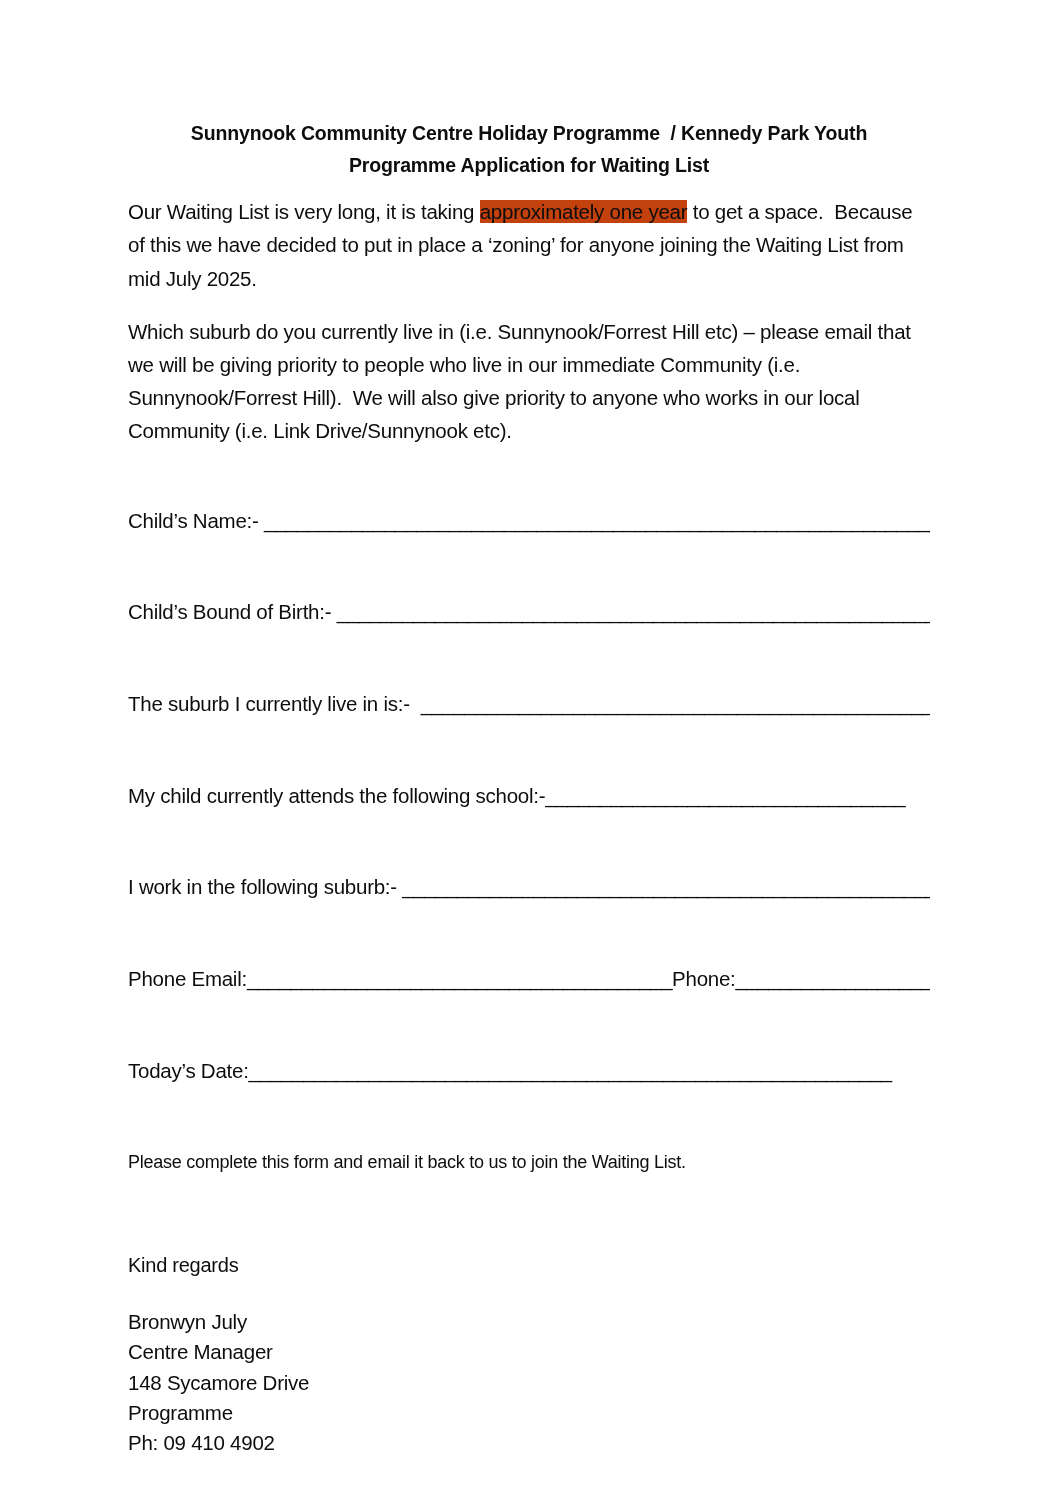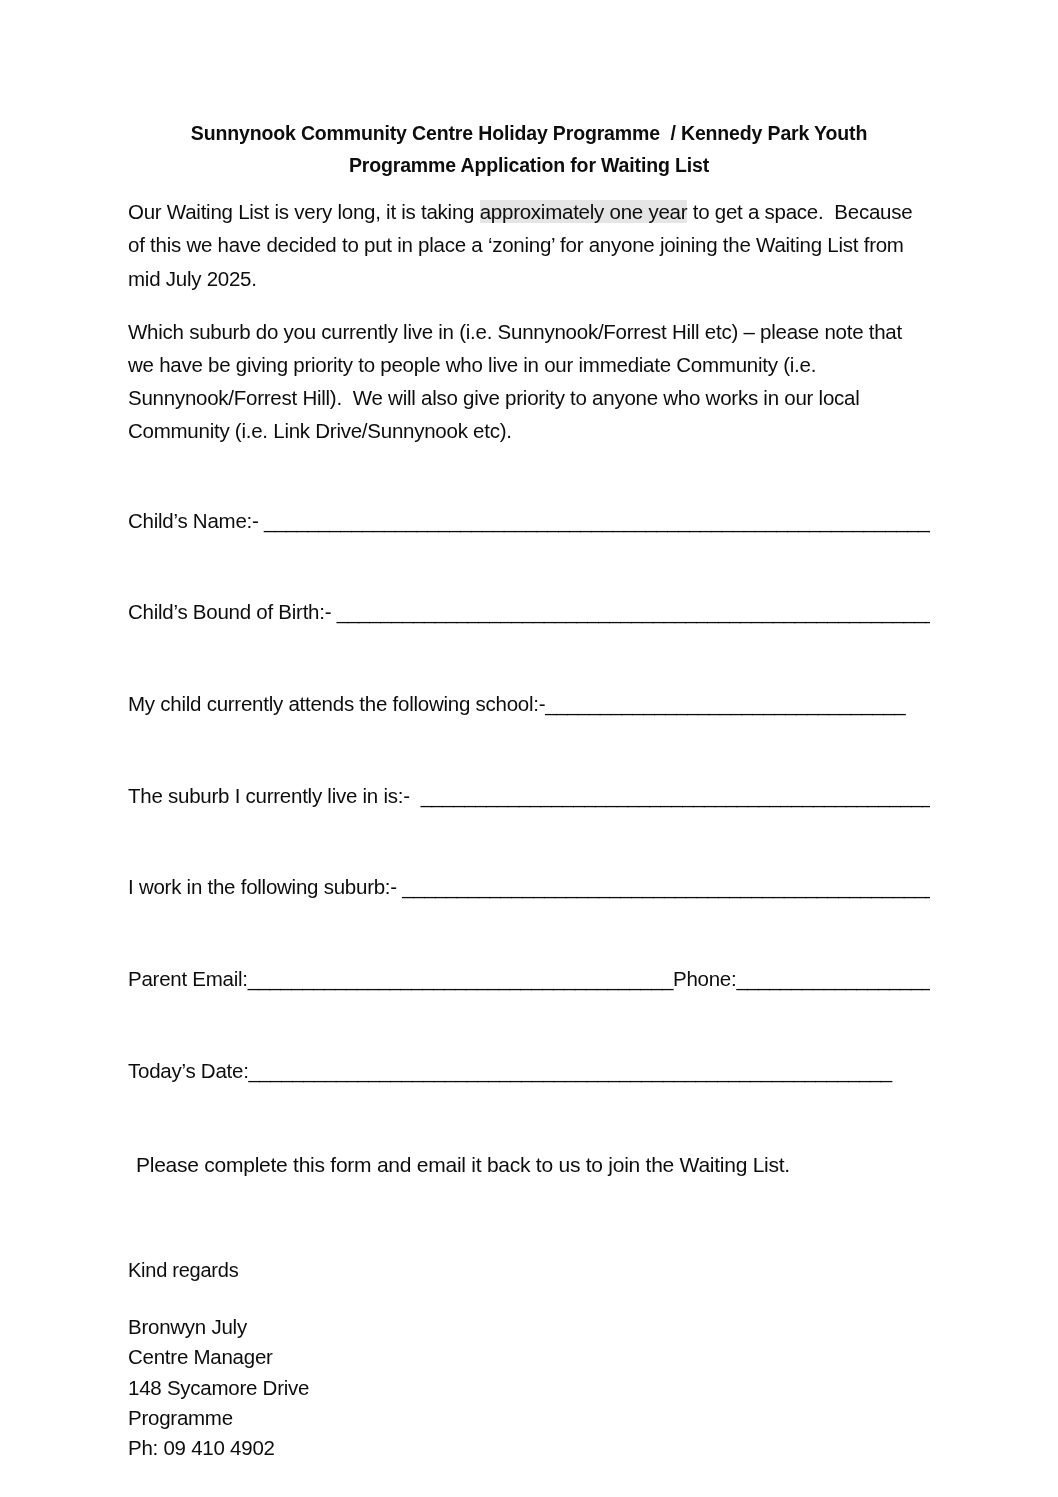--- a/index.html
+++ b/index.html
@@ -34,43 +34,43 @@
     white-space: pre-wrap;
   }
   .para {
     font-size: 20.5px;
     line-height: 1.62;
     margin: 0 0 20px 0;
     letter-spacing: -0.25px;
     white-space: pre-wrap;
   }
   mark.hl {
-    background: #e5e5e5;
+    background: #c2410c;
     color: #0d0d0d;
     padding: 0;
   }
   .form-block {
     margin-top: 58px;
   }
   .form-line {
     font-size: 20.5px;
     line-height: 1.45;
     letter-spacing: -0.25px;
     margin: 0 0 62px 0;
     white-space: pre;
     overflow: hidden;
   }
   .form-line .rule {
     letter-spacing: -0.5px;
   }
   .closing {
-    font-size: 21px;
+    font-size: 18px;
     line-height: 1.62;
     letter-spacing: -0.25px;
-    margin: 18px 0 0 8px;
+    margin: 18px 0 0 0;
   }
   .regards {
     font-size: 20px;
     line-height: 1.62;
     letter-spacing: -0.25px;
     margin: 72px 0 0 0;
   }
   .signature {
     margin: 26px 0 0 0;
   }
@@ -82,35 +82,35 @@
 </style>
 </head>
 <body>
 
 <div class="page">
 
   <h1 class="doc-title">Sunnynook Community Centre Holiday Programme  / Kennedy Park Youth Programme Application for Waiting List</h1>
 
   <p class="para"><span>Our Waiting List is very long, it is taking </span><mark class="hl">approximately one year</mark><span> to get a space.  Because of this we have decided to put in place a ‘zoning’ for anyone joining the Waiting List from mid July 2025.</span></p>
 
-  <p class="para">Which suburb do you currently live in (i.e. Sunnynook/Forrest Hill etc) – please note that we have be giving priority to people who live in our immediate Community (i.e. Sunnynook/Forrest Hill).  We will also give priority to anyone who works in our local Community (i.e. Link Drive/Sunnynook etc).</p>
+  <p class="para">Which suburb do you currently live in (i.e. Sunnynook/Forrest Hill etc) – please email that we will be giving priority to people who live in our immediate Community (i.e. Sunnynook/Forrest Hill).  We will also give priority to anyone who works in our local Community (i.e. Link Drive/Sunnynook etc).</p>
 
   <div class="form-block">
 
     <div class="form-line"><span>Child’s Name:- </span><span class="rule">_______________________________________________________________</span></div>
 
     <div class="form-line"><span>Child’s Bound of Birth:- </span><span class="rule">___________________________________________________________</span></div>
 
+    <div class="form-line"><span>The suburb I currently live in is:-  </span><span class="rule">_______________________________________________</span></div>
+
     <div class="form-line"><span>My child currently attends the following school:-</span><span class="rule">_________________________________</span></div>
-
-    <div class="form-line"><span>The suburb I currently live in is:-  </span><span class="rule">_______________________________________________</span></div>
 
     <div class="form-line"><span>I work in the following suburb:- </span><span class="rule">___________________________________________________</span></div>
 
-    <div class="form-line"><span>Parent Email:</span><span class="rule">_______________________________________</span><span>Phone:</span><span class="rule">_____________________</span></div>
+    <div class="form-line"><span>Phone Email:</span><span class="rule">_______________________________________</span><span>Phone:</span><span class="rule">_____________________</span></div>
 
     <div class="form-line"><span>Today’s Date:</span><span class="rule">___________________________________________________________</span></div>
 
   </div>
 
   <p class="closing">Please complete this form and email it back to us to join the Waiting List.</p>
 
   <p class="regards">Kind regards</p>
 
   <div class="signature">

